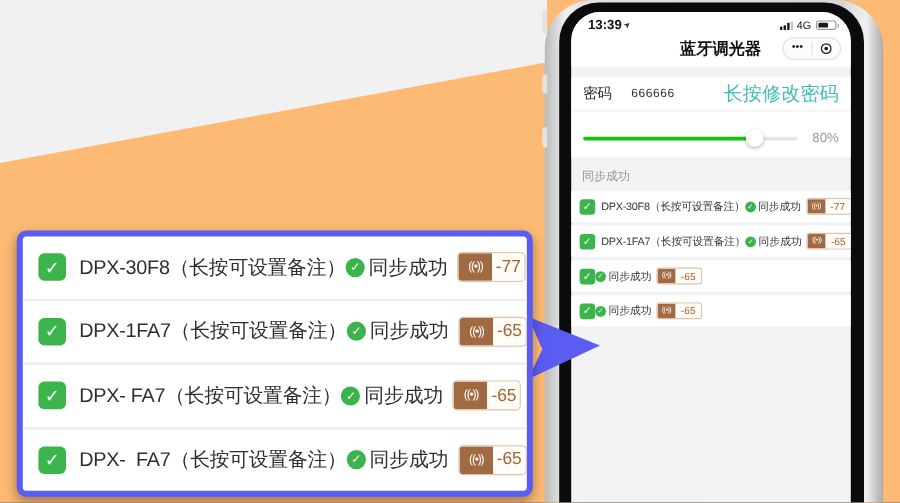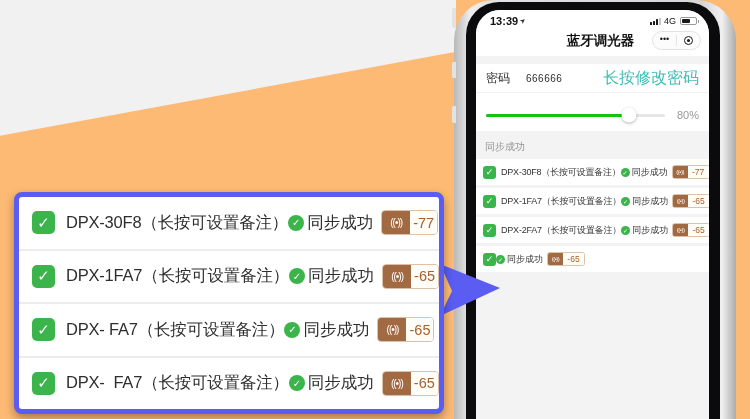--- a/index.html
+++ b/index.html
@@ -201,21 +201,20 @@
           <span class="sync-txt">同步成功</span>
           <span class="badge">
             <span class="badge-ic">((•))</span>
             <span class="badge-val">-65</span>
           </span>
         </div>
         <div class="dev-row">
           <span class="cb">
               <span>✓</span>
             </span>
-          <span class="dev-name">DPX-2FA7（长按可设置备注）</span>
           <span class="sync-ic">
               <span>✓</span>
             </span>
           <span class="sync-txt">同步成功</span>
           <span class="badge">
             <span class="badge-ic">((•))</span>
             <span class="badge-val">-65</span>
           </span>
         </div>
         <div class="dev-row">

